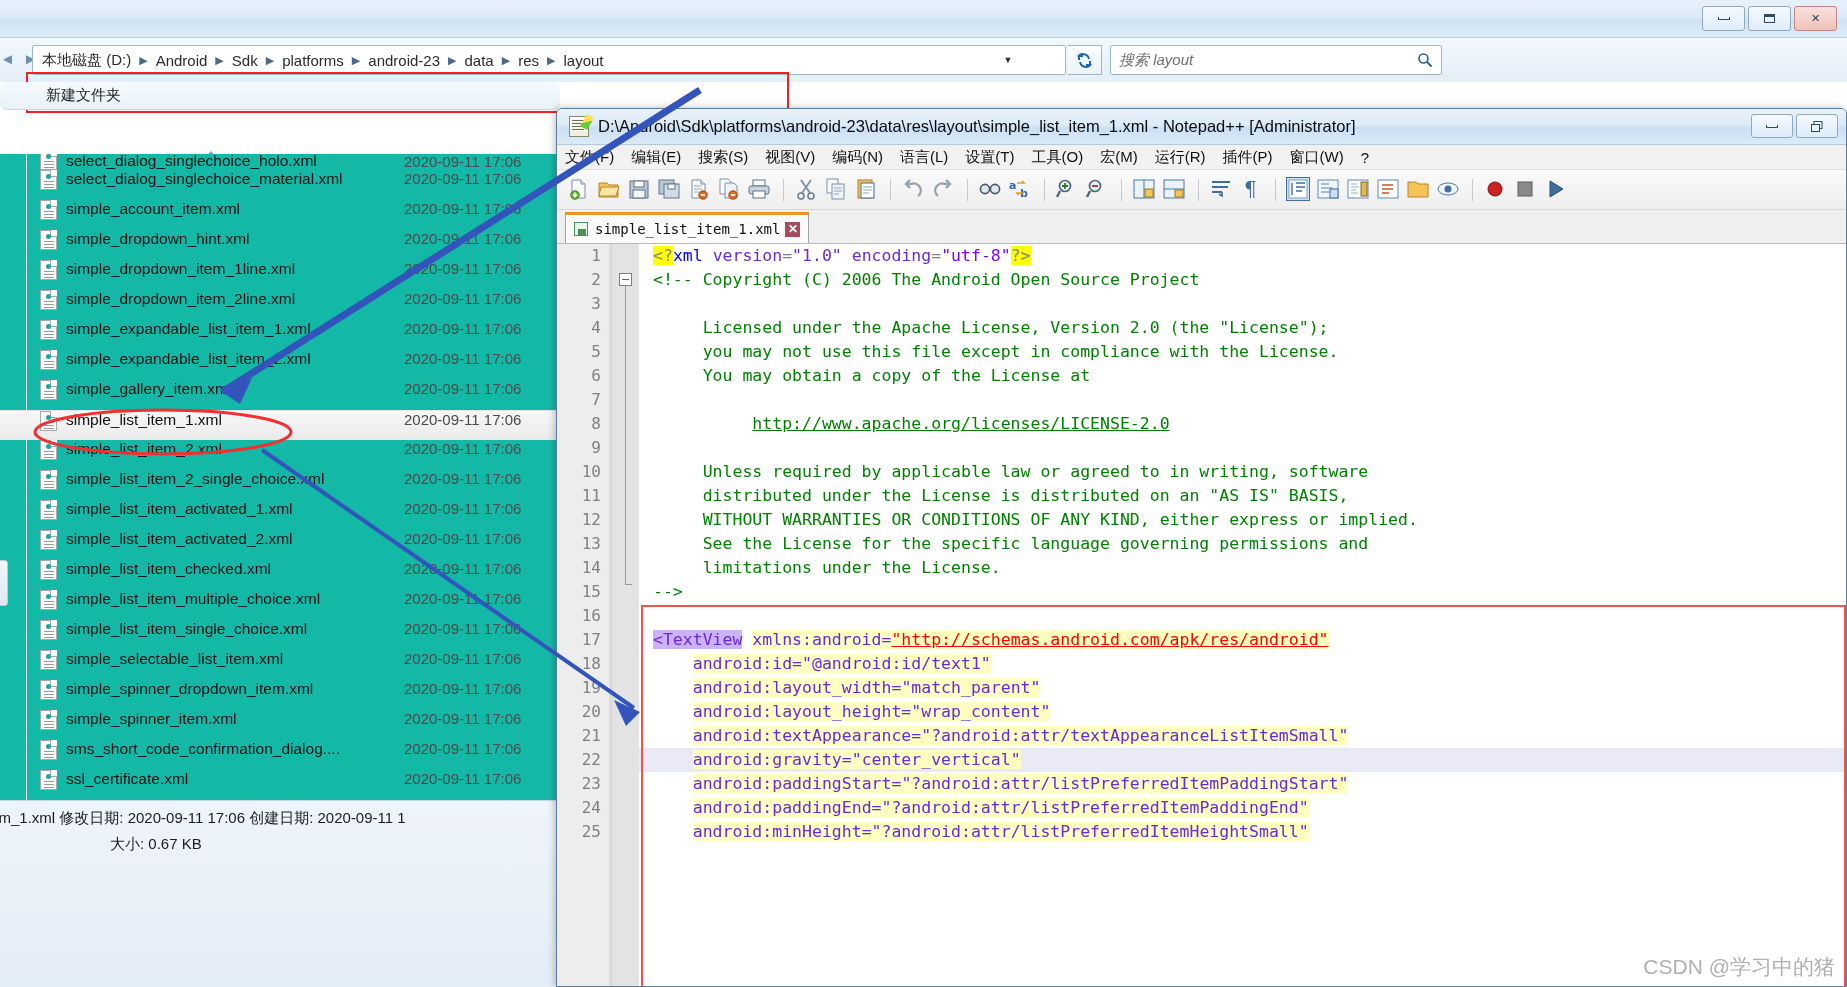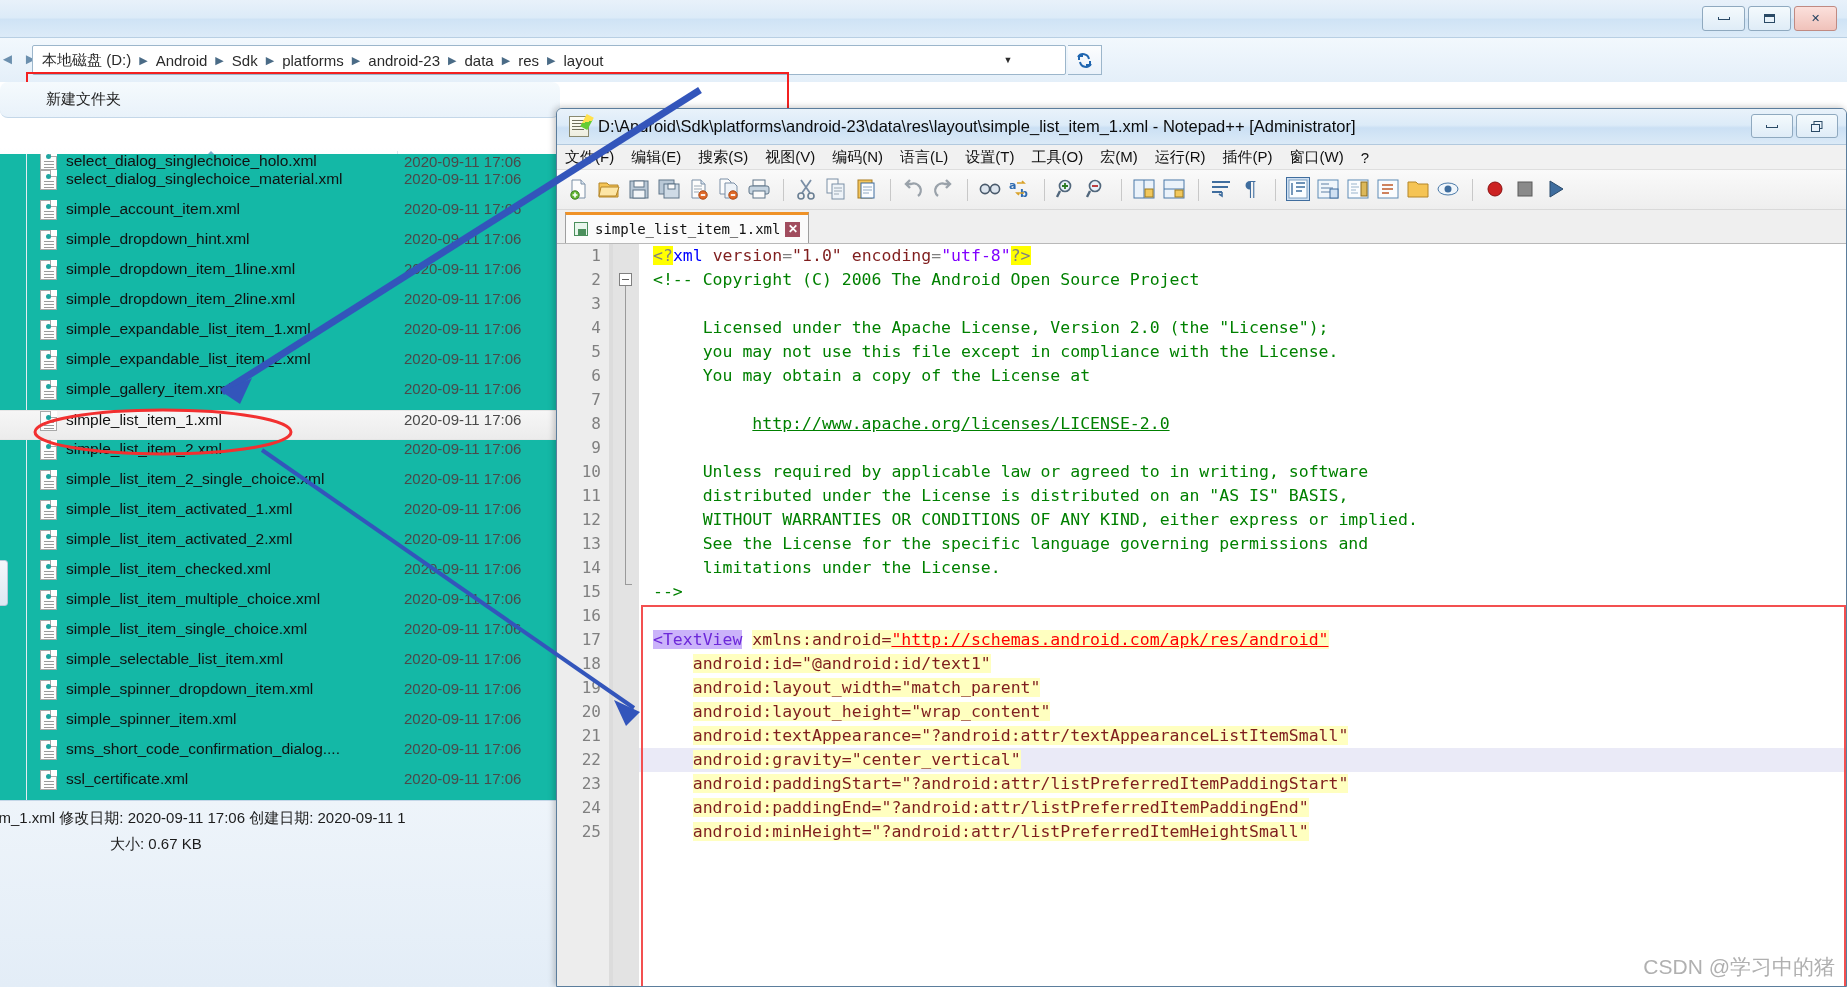--- a/index.html
+++ b/index.html
@@ -69,21 +69,21 @@
   }
   .addr-search .ph { font-size: 15px; color: #6f6f6f; font-style: italic; flex: 1; }
 
   .addr-redbox {
     position: absolute; left: 26px; top: 34px; width: 763px; height: 41px;
     border: 2px solid #f32020; pointer-events: none;
   }
 
   
   .exp-cmdbar {
-    position: absolute; left: 0; top: 82px; width: 560px; height: 36px;
+    position: absolute; left: 0; top: 82px; width: 560px; height: 28px;
     background: linear-gradient(to bottom, #f5fafd, #e9f2fa);
     border-bottom: 1px solid #c4d7e8;
     display: flex; align-items: center; border-radius: 8px;
   }
   .cmd-item { font-size: 15px; color: #1c1c1c; padding-left: 46px; }
 
   
   .exp-colhdr {
     position: absolute; left: 0; top: 122px; width: 560px; height: 32px;
     background: linear-gradient(to bottom, #ffffff, #f3f7fb);
@@ -246,21 +246,21 @@
 
   .codearea {
     position: absolute; left: 82px; top: 0; right: 0; bottom: 0;
     font-family: "DejaVu Sans Mono", monospace; font-size: 16.5px;
     white-space: pre;
   }
   .cline { height: 24px; line-height: 24px; padding-left: 14px; }
   .cline.hl { background: #eaeaf7; }
   .tk-punct { color: #808080; }
   .tk-tagname { color: #0000ff; }
-  .tk-attr { color: #7f1d1d; }
+  .tk-attr { color: #6d28d9; }
   .tk-value { color: #8000ff; }
   .tk-comment { color: #008000; }
   .tk-elem { color: #6d28d9; }
   .hl-yellow { background: #ffff00; }
   .hl-violet { background: #cbb3fa; }
   .tk-link { color: #ff0000; text-decoration: underline; }
   .code-yellowbg { background: #ffffc0; }
 
   .fold-minus {
     position: absolute; left: 6px; width: 13px; height: 13px;
@@ -330,20 +330,27 @@
 
     <div class="addr-refresh">
       <svg width="19" height="19" viewBox="0 0 19 19">
         <path d="M4 9 L4 5 L8 5" fill="none" stroke="#1f66b0" stroke-width="2"></path>
         <path d="M3 6 A6 6 0 0 1 14 8" fill="none" stroke="#1f66b0" stroke-width="2"></path>
         <path d="M15 10 L15 14 L11 14" fill="none" stroke="#1f66b0" stroke-width="2"></path>
         <path d="M16 13 A6 6 0 0 1 5 11" fill="none" stroke="#1f66b0" stroke-width="2"></path>
       </svg>
     </div>
 
+    <div class="addr-search">
+      <span class="ph">搜索 layout</span>
+      <svg width="16" height="16" viewBox="0 0 16 16">
+        <circle cx="6.5" cy="6.5" r="4.5" fill="none" stroke="#2a6099" stroke-width="1.6"></circle>
+        <line x1="10" y1="10" x2="14.5" y2="14.5" stroke="#2a6099" stroke-width="2"></line>
+      </svg>
+    </div>
 
     <div class="addr-redbox"></div>
   </div>
 
   <div class="exp-cmdbar">
     <div class="cmd-item">新建文件夹</div>
   </div>
 
   <div class="exp-colhdr">
     <div class="colhdr-sortarrow"></div>

